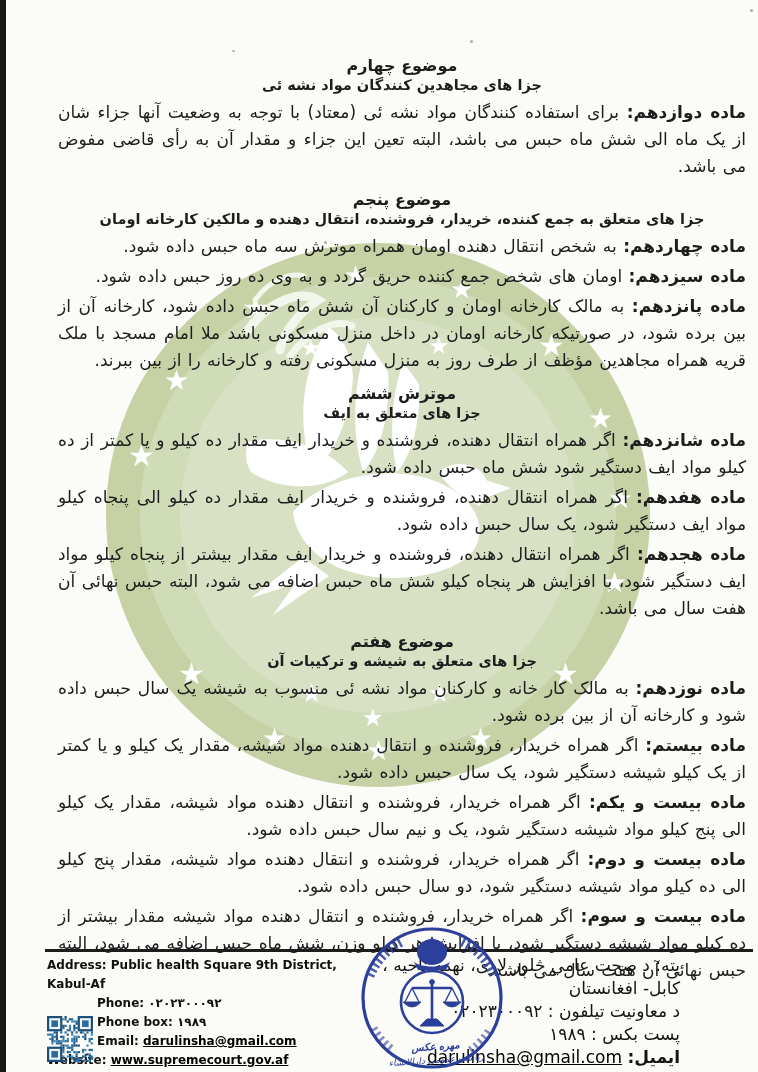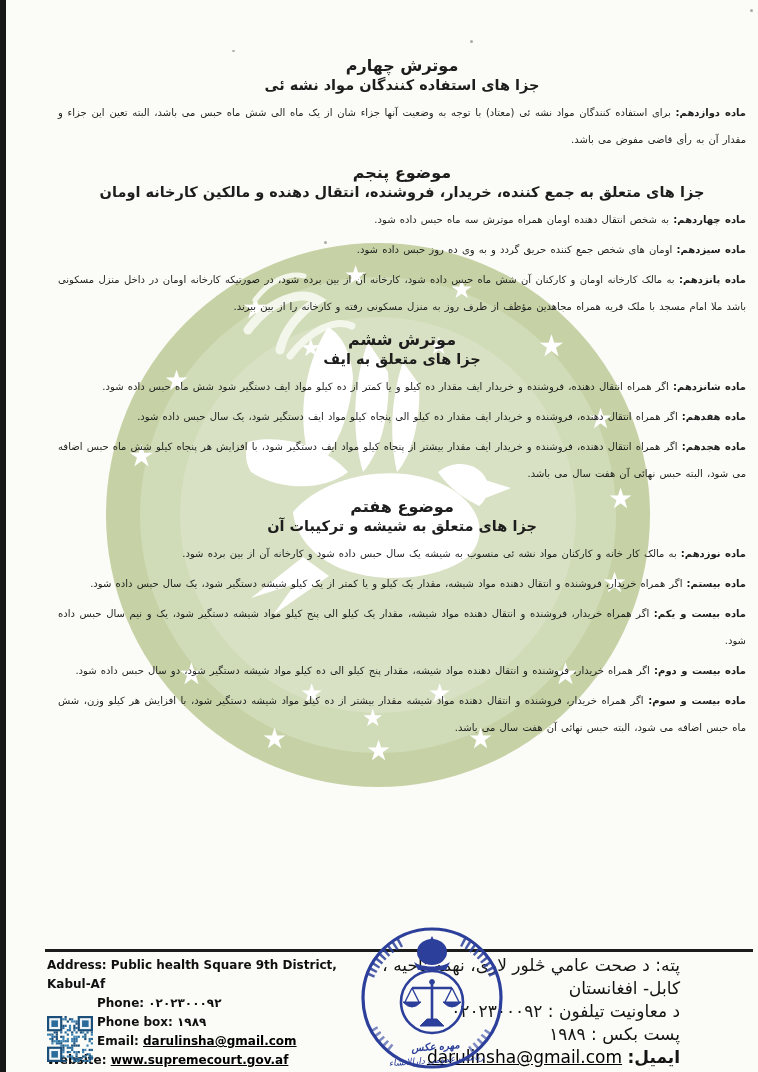--- a/index.html
+++ b/index.html
@@ -8,21 +8,21 @@
   .edge-strip{position:absolute;left:0;top:0;width:6px;height:100%;background:#181818;}
   .speck{position:absolute;background:#6a6a6a;border-radius:50%;opacity:.55;}
 
   
   .watermark{position:absolute;inset:0;z-index:0;}
 
   
   .content{position:relative;z-index:1;padding:46px 12px 0 58px;}
   .topic{font-size:16px;font-weight:bold;text-align:center;margin:10px 0 2px;direction:rtl;}
   .subtitle{font-size:14.5px;font-weight:bold;text-align:center;margin:0 0 6px;direction:rtl;}
-  .article{font-size:10px;line-height:27px;margin:0 0 3px;direction:rtl;text-align:justify;
+  .article{font-size:17px;line-height:27px;margin:0 0 3px;direction:rtl;text-align:justify;
            word-spacing:1px;}
   .article b{font-weight:bold;}
 
   
   .footer{position:absolute;left:0;top:0;width:688px;height:1072px;z-index:2;pointer-events:none;}
   .footer *{pointer-events:auto;}
   .divider{position:absolute;left:45px;top:949px;width:708px;height:3px;background:#1c1c1c;}
   .f-left{position:absolute;left:47px;top:956px;width:310px;font-size:12px;font-weight:bold;
           line-height:19px;color:#101010;}
   .f-left .row{position:relative;}
@@ -87,22 +87,22 @@
         <path d="M15,120 C45,112 90,122 115,150 C90,170 45,168 18,150 C12,140 12,130 15,120 Z"></path>
         <path d="M60,190 C95,150 170,140 215,165 C250,185 255,215 235,235 C200,262 130,262 95,240 C75,228 62,210 60,190 Z"></path>
         <path d="M205,150 C220,138 240,140 250,152 C258,162 256,176 246,184 C230,176 215,165 205,150 Z"></path>
         <path d="M252,158 L278,166 L250,177 Z"></path>
         <path d="M70,235 L18,276 L62,262 L40,293 L96,254 Z"></path>
       </g>
     </svg>
   </div>
 
   <div class="content">
-    <div class="topic">موترش چهارم</div>
-    <div class="subtitle">جزا های استفاده کنندگان مواد نشه ئی</div>
+    <div class="topic">موضوع چهارم</div>
+    <div class="subtitle">جزا های مجاهدین کنندگان مواد نشه ئی</div>
     <p class="article"><b>ماده دوازدهم:</b><span> برای استفاده کنندگان مواد نشه ئی (معتاد) با توجه به وضعیت آنها جزاء شان از یک ماه الی شش ماه حبس می باشد، البته تعین این جزاء و مقدار آن به رأی قاضی مفوض می باشد.</span></p>
 
     <div class="topic">موضوع پنجم</div>
     <div class="subtitle">جزا های متعلق به جمع کننده، خریدار، فروشنده، انتقال دهنده و مالکین کارخانه اومان</div>
     <p class="article"><b>ماده چهاردهم:</b><span> به شخص انتقال دهنده اومان همراه موترش سه ماه حبس داده شود.</span></p>
     <p class="article"><b>ماده سیزدهم:</b><span> اومان های شخص جمع کننده حریق گردد و به وی ده روز حبس داده شود.</span></p>
     <p class="article"><b>ماده پانزدهم:</b><span> به مالک کارخانه اومان و کارکنان آن شش ماه حبس داده شود، کارخانه آن از بین برده شود، در صورتیکه کارخانه اومان در داخل منزل مسکونی باشد ملا امام مسجد با ملک قریه همراه مجاهدین مؤظف از طرف روز به منزل مسکونی رفته و کارخانه را از بین ببرند.</span></p>
 
     <div class="topic">موترش ششم</div>
     <div class="subtitle">جزا های متعلق به ایف</div>

